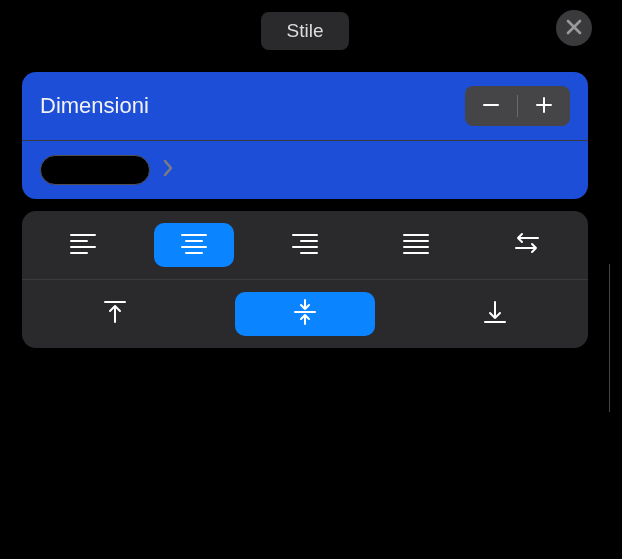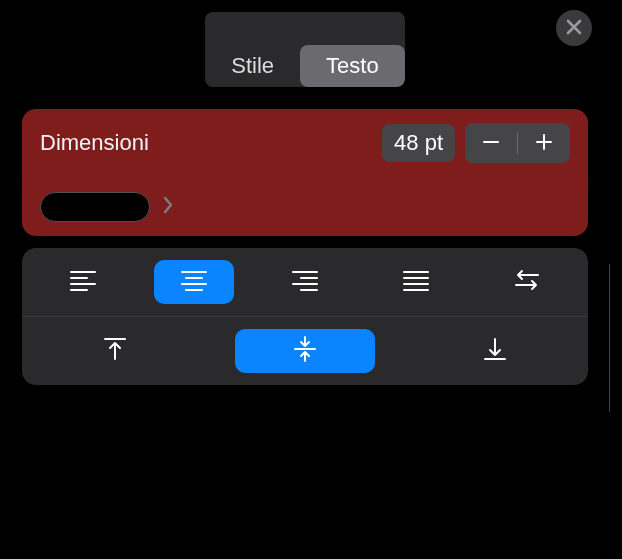--- a/index.html
+++ b/index.html
@@ -25,25 +25,24 @@
   }
   .segmented {
     display: flex;
     background: #2a2a2c;
     border-radius: 8px;
     overflow: hidden;
     margin: 0 auto;
   }
   .seg {
     padding: 8px 26px;
-    font-size: 22px;
+    font-size: 19px;
     color: #ddd;
     cursor: pointer;
     border-radius: 8px;
-    margin-top: 33px;
   }
   .seg.active {
     background: #6a6a6f;
     color: #fff;
   }
   .close-btn {
     position: absolute;
     right: 18px;
     top: 2px;
     width: 36px;
@@ -52,21 +51,21 @@
     background: #3a3a3c;
     color: #9a9a9e;
     display: flex;
     align-items: center;
     justify-content: center;
     cursor: pointer;
     font-size: 22px;
   }
 
   .section {
-    background: #7f1d1d;
+    background: #1d4ed8;
     border-radius: 14px;
     margin: 8px 22px 12px 22px;
     overflow: hidden;
   }
 
   .row {
     display: flex;
     align-items: center;
     padding: 14px 18px;
     border-top: 1px solid #3b3b3d;
@@ -168,35 +167,33 @@
   }
 </style>
 </head>
 <body>
 
 <div class="panel">
 
   <div class="topbar">
     <div class="segmented">
       <div class="seg">Stile</div>
-      <div class="seg active">Testo</div>
     </div>
     <div class="close-btn">
       <span>
         <svg width="16" height="16" viewBox="0 0 16 16" fill="none">
           <path d="M2 2 L14 14 M14 2 L2 14" stroke-width="2.6" stroke-linecap="round"></path>
         </svg>
       </span>
     </div>
   </div>
 
   <div class="section">
     <div class="row">
       <div class="row-label">Dimensioni</div>
-      <div class="size-value">48 pt</div>
       <div class="stepper">
         <div class="step-btn">
           <span>
             <svg width="20" height="20" viewBox="0 0 20 20">
                 <path d="M3 10 H17" stroke-width="2" stroke-linecap="round"></path>
               </svg>
           </span>
         </div>
         <div class="step-sep"></div>
         <div class="step-btn">

